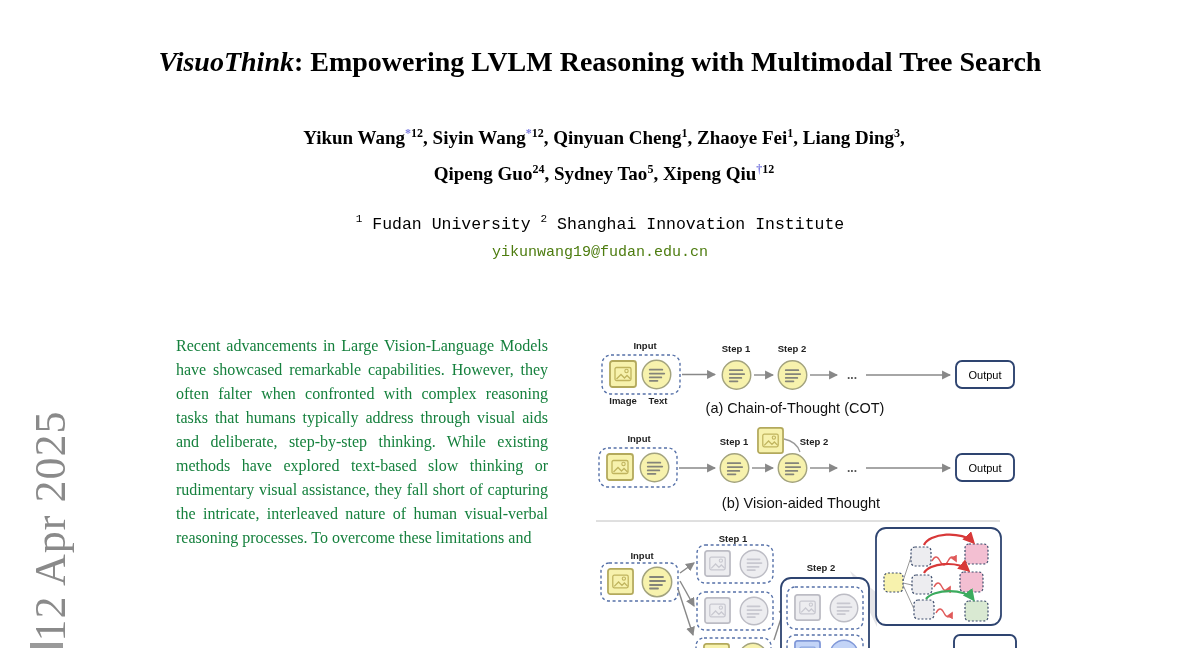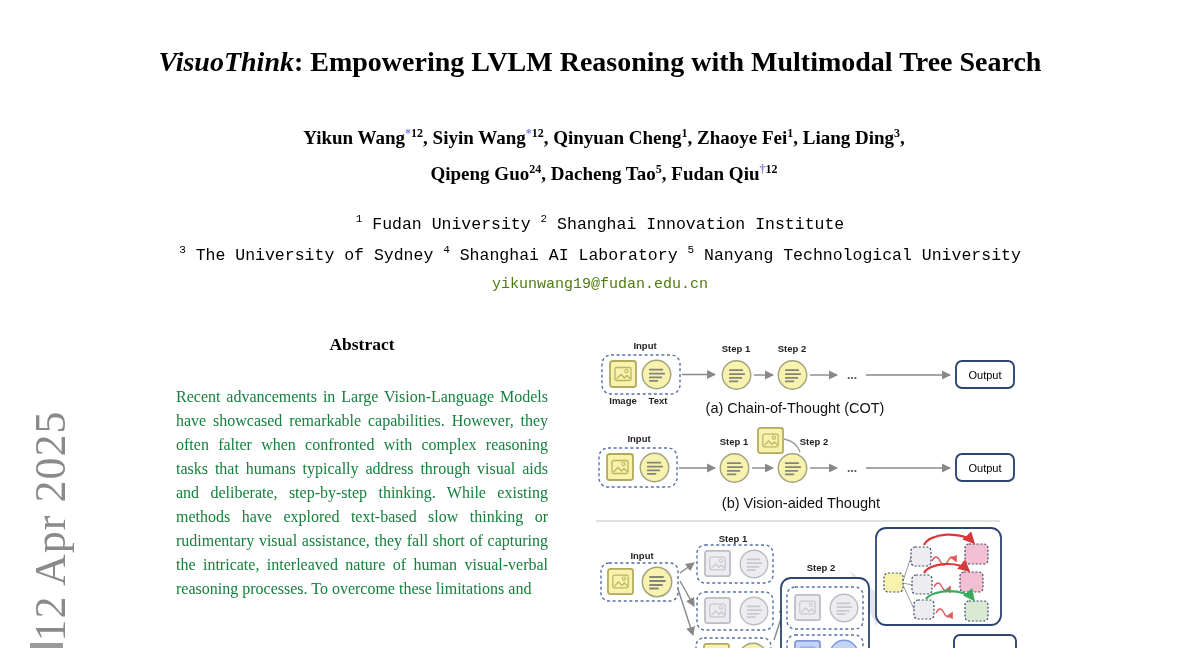--- a/index.html
+++ b/index.html
@@ -63,40 +63,34 @@
 
     <div class="authors authors-l1">
       <span><span>Yikun Wang</span><sup><span class="mk">*</span><span>12</span></sup><span>,  </span></span>
       <span><span>Siyin Wang</span><sup><span class="mk">*</span><span>12</span></sup><span>,  </span></span>
       <span><span>Qinyuan Cheng</span><sup><span class="mk"></span><span>1</span></sup><span>,  </span></span>
       <span><span>Zhaoye Fei</span><sup><span class="mk"></span><span>1</span></sup><span>,  </span></span>
       <span><span>Liang Ding</span><sup><span class="mk"></span><span>3</span></sup><span>,</span></span>
     </div>
     <div class="authors">
       <span><span>Qipeng Guo</span><sup><span class="mk"></span><span>24</span></sup><span>,  </span></span>
-      <span><span>Dacheng Tao</span><sup><span class="mk"></span><span>5</span></sup><span>,  </span></span>
-      <span><span>Fudan Qiu</span><sup><span class="mk">†</span><span>12</span></sup><span></span></span>
+      <span><span>Sydney Tao</span><sup><span class="mk"></span><span>5</span></sup><span>,  </span></span>
+      <span><span>Xipeng Qiu</span><sup><span class="mk">†</span><span>12</span></sup><span></span></span>
     </div>
 
     <div class="affils">
       <div>
         <sup>1</sup> <span>Fudan University</span>
         <sup>2</sup> <span>Shanghai Innovation Institute</span>
       </div>
-      <div>
-        <sup>3</sup> <span>The University of Sydney</span>
-        <sup>4</sup> <span>Shanghai AI Laboratory</span>
-        <sup>5</sup> <span>Nanyang Technological University</span>
-      </div>
     </div>
     <div class="email">yikunwang19@fudan.edu.cn</div>
   </div>
 
   <div class="abstract-col">
-    <h2>Abstract</h2>
     <p>Recent advancements in Large Vision-Language Models have showcased remarkable capabilities. However, they often falter when confronted with complex reasoning tasks that humans typically address through visual aids and deliberate, step-by-step thinking. While existing methods have explored text-based slow thinking or rudimentary visual assistance, they fall short of capturing the intricate, interleaved nature of human visual-verbal reasoning processes. To overcome these limitations and</p>
   </div>
 
   <div class="figure-wrap">
     <svg width="430" height="313" viewBox="0 0 430 313">
       <defs>
         <marker id="mGray" viewBox="0 0 8 8" refX="7" refY="4" markerWidth="6.5" markerHeight="6.5" orient="auto">
             <path d="M0,0 L8,4 L0,8 z" fill="#888"></path>
           </marker>
         <marker id="mRed" viewBox="0 0 8 8" refX="6" refY="4" markerWidth="5.5" markerHeight="5.5" orient="auto">

